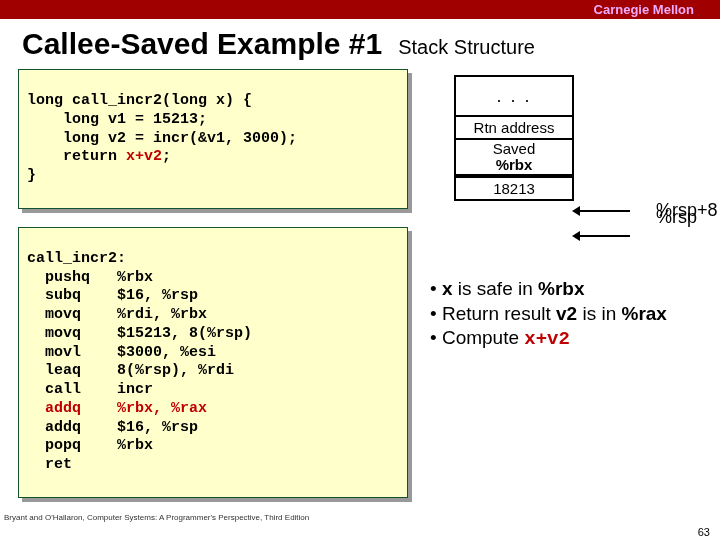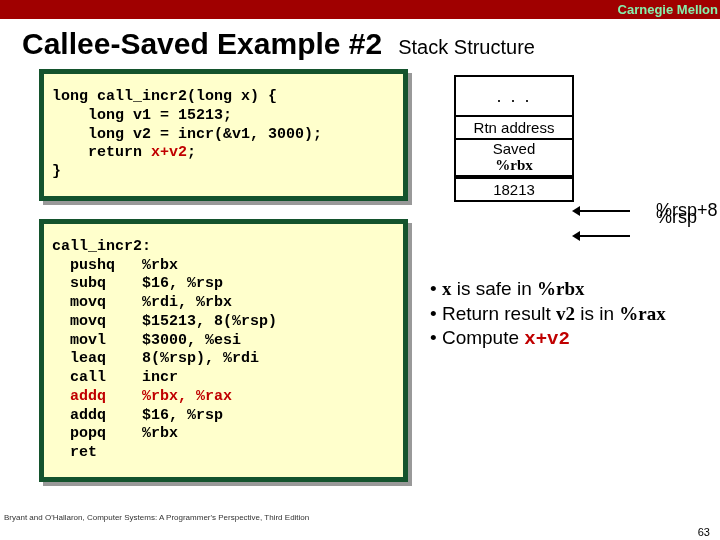--- a/index.html
+++ b/index.html
@@ -6,23 +6,23 @@
   body {
     width: 720px;
     height: 540px;
     font-family: Arial, Helvetica, sans-serif;
     background: #fff;
     position: relative;
     overflow: hidden;
   }
   .topbar {
     background: #a00000;
-    color: #86efac;
+    color: #f0abfc;
     text-align: right;
-    padding: 2px 2px;
+    padding: 2px 26px;
     font-weight: bold;
     font-size: 13px;
   }
   .title-wrap {
     padding: 8px 22px 4px 22px;
     display: flex;
     align-items: baseline;
     gap: 8px;
   }
   .title {
@@ -35,30 +35,29 @@
   }
   .content {
     display: flex;
     padding: 4px 18px 0 18px;
     gap: 18px;
   }
   .left-col { width: 390px; }
   .right-col { flex: 1; position: relative; }
   .codebox {
     background: #ffffcc;
-    border: 5px solid #14532d;
+    border: 1px solid #14532d;
     box-shadow: 4px 4px 0 #999;
     font-family: "Courier New", monospace;
     font-size: 15px;
     font-weight: bold;
     line-height: 1.25;
-    padding: 14px 8px;
+    padding: 22px 8px;
     white-space: pre;
     margin-bottom: 18px;
-    margin-left: 21px;
   }
   .red { color: #c00000; }
   .red-mono { color: #c00000; font-family: "Courier New", monospace; font-weight: bold; }
   .stack {
     margin: 6px 0 8px 28px;
     width: 120px;
   }
   .cell {
     border: 2px solid #000;
     text-align: center;
@@ -91,21 +90,21 @@
     border-right: 8px solid #000;
   }
   .notes {
     font-size: 19px;
     line-height: 1.3;
     margin-top: 12px;
   }
   .notes ul { list-style: none; padding-left: 4px; }
   .notes li::before { content: "• "; }
   .notes li { padding-left: 14px; text-indent: -14px; }
-  .mono { font-family: Liberation Serif, serif; font-weight: bold; }
+  .mono { font-family: Liberation Sans, sans-serif; font-weight: bold; }
   .footer {
     position: absolute;
     bottom: 18px;
     left: 4px;
     font-size: 8px;
     color: #333;
   }
   .pagenum {
     position: absolute;
     bottom: 2px;
@@ -115,21 +114,21 @@
   }
 </style>
 </head>
 <body>
 
 <div class="topbar">
   <span>Carnegie Mellon</span>
 </div>
 
 <div class="title-wrap">
-  <span class="title">Callee-Saved Example #2</span>
+  <span class="title">Callee-Saved Example #1</span>
   <span class="subtitle">Stack Structure</span>
 </div>
 
 <div class="content">
   <div class="left-col">
 
     <div class="codebox"><span>long call_incr2(long x) {</span>
 <span>    long v1 = 15213;</span>
 <span>    long v2 = incr(&amp;v1, 3000);</span>
 <span>    return </span><span class="red">x+v2</span><span>;</span>

